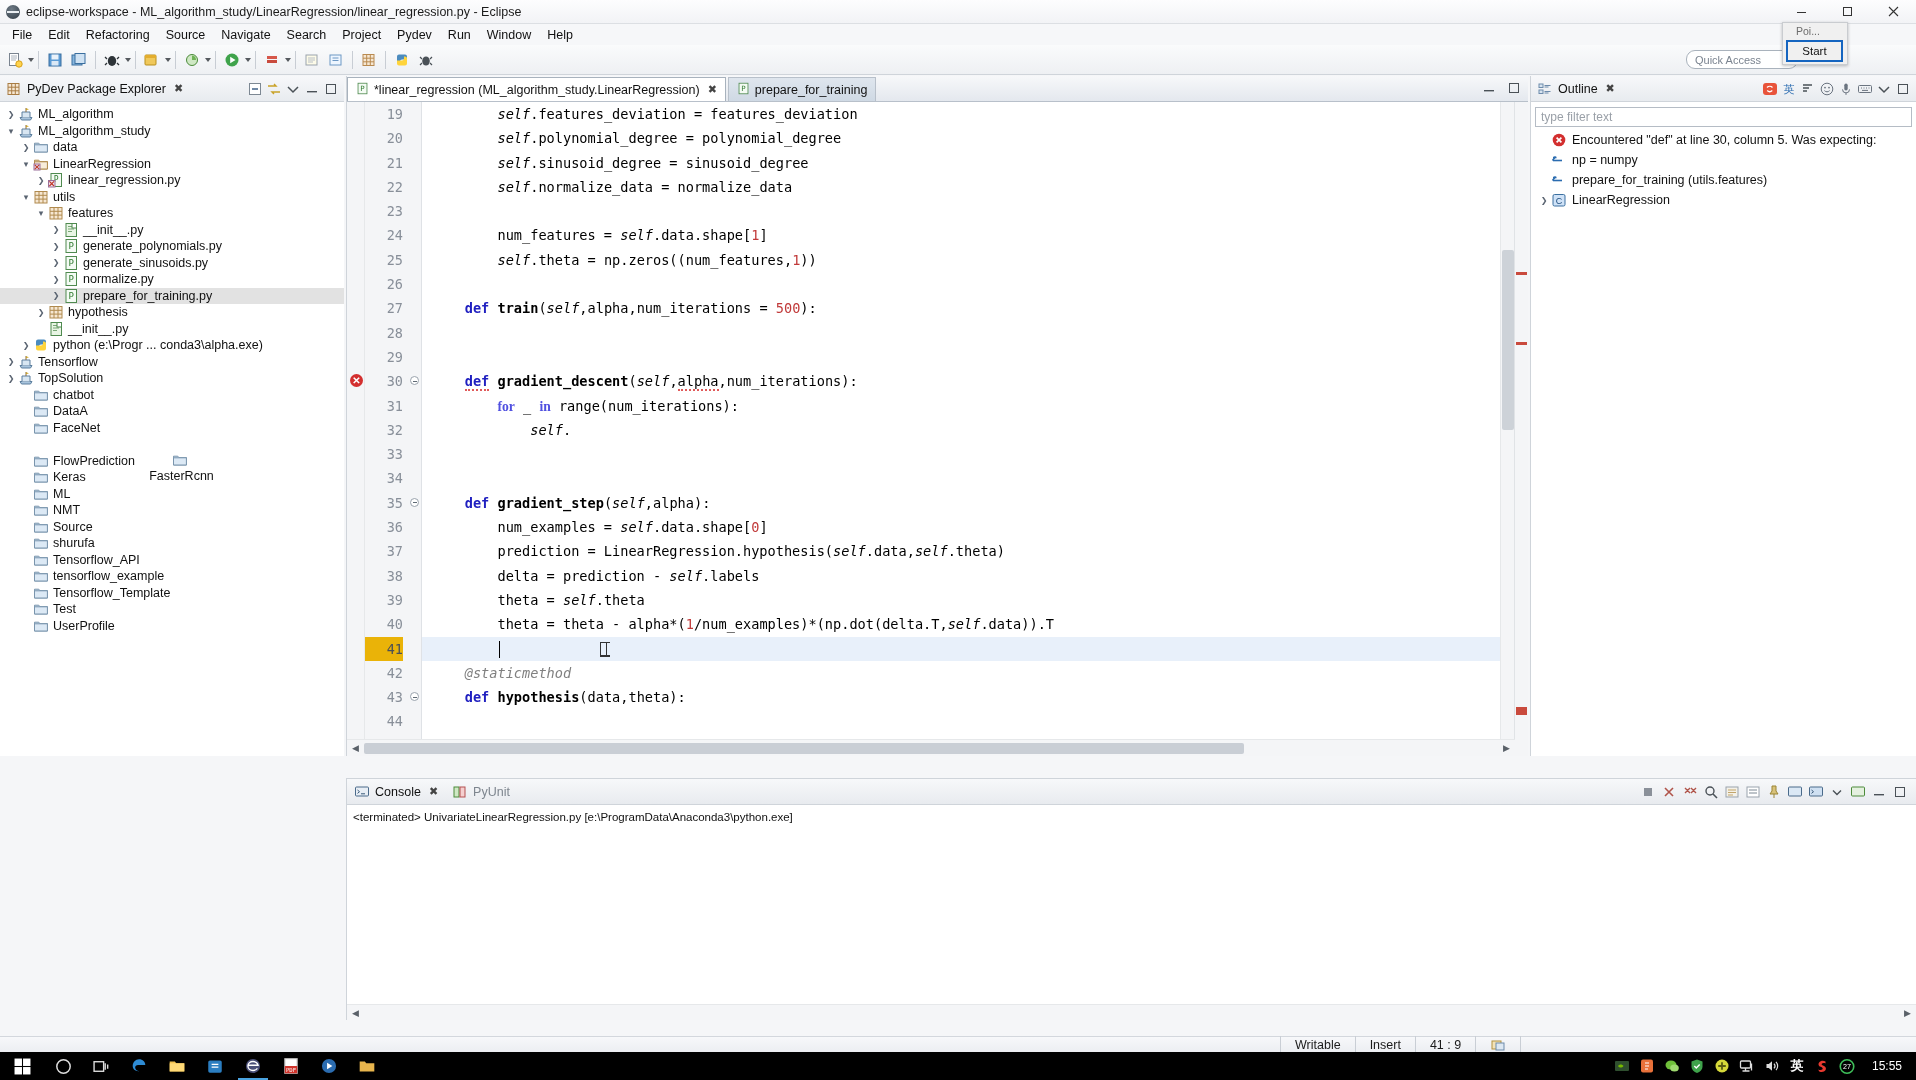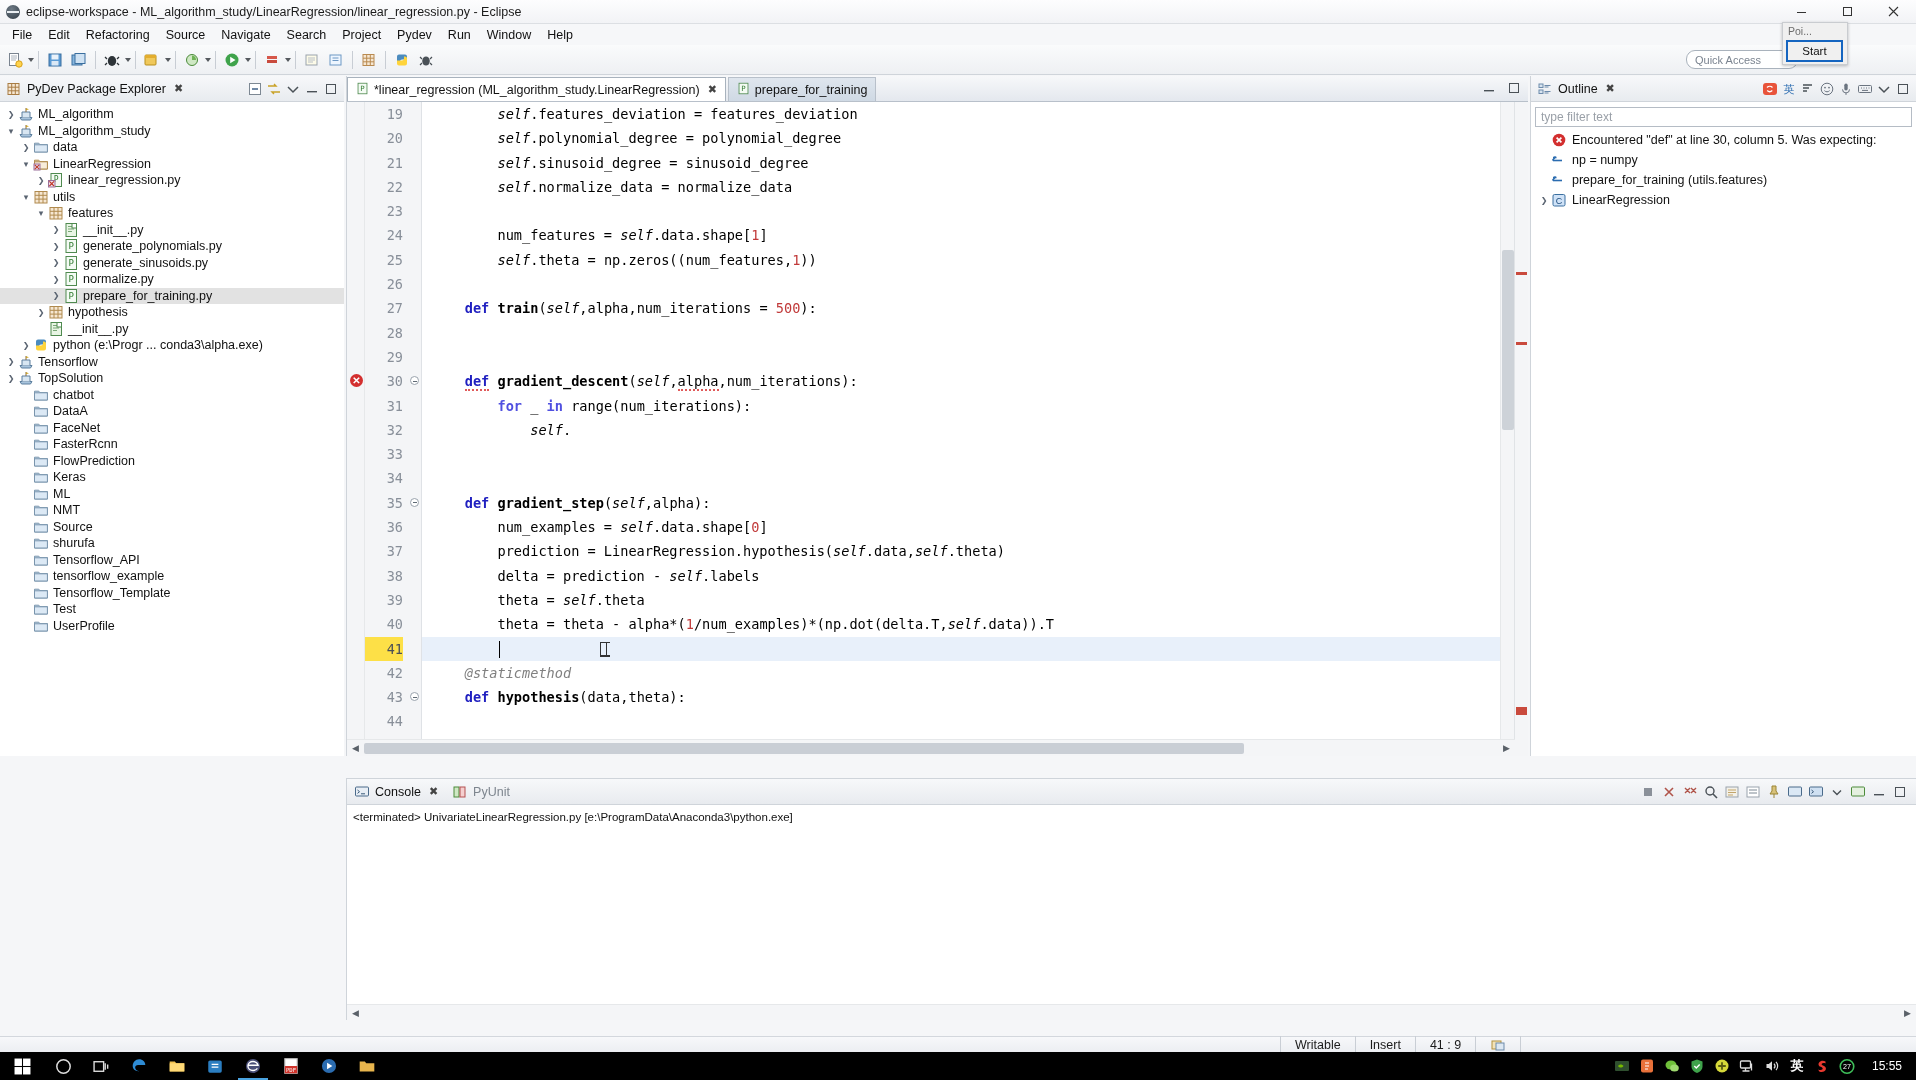--- a/index.html
+++ b/index.html
@@ -85,21 +85,21 @@
   }
 
   
   .popup {
     position: absolute; right: 68px; top: 22px;
     width: 66px; height: 43px;
     background: #f0f0f0; border: 1px solid #c9ccd0;
     z-index: 60; box-shadow: 0 1px 3px rgba(0,0,0,.25);
   }
   .popup-title {
-    font-size: 10.5px; color: #6c6c6c; padding: 2px 0 0 5px;
+    font-size: 10.5px; color: #6c6c6c; padding: 2px 0 0 13px;
   }
   .popup-start {
     position: absolute; left: 3px; top: 17px;
     width: 57px; height: 22px;
     border: 2px solid #1565c0; background: #f0f0f0;
     display: flex; align-items: center; justify-content: center;
     font-size: 11.5px; color: #111;
   }
 
   
@@ -178,24 +178,24 @@
   .codelines {
     flex: 1; position: relative; background: #fff;
     font-family: "DejaVu Sans Mono", monospace; font-size: 13.6px;
     overflow: hidden;
   }
   .ln {
     height: 24.3px; line-height: 24.3px; white-space: pre;
     padding-left: 10px; color: #000;
   }
   .gl { height: 24.3px; line-height: 24.3px; }
-  .gl.cur { background: #fde047; color: #4a4f57; }
+  .gl.cur { background: #eab308; color: #4a4f57; }
   .ln.cur { background: #e8f0fa; }
   .kw { color: #2020c0; font-weight: bold; }
-  .kw2 { color: #5050e0; font-weight: bold; }
+  .kw2 { color: #5050e0; font-weight: bold; font-family: Liberation Serif, serif; }
   .self { color: #000; font-style: italic; }
   .num { color: #c13a3a; }
   .deco { color: #808080; font-style: italic; }
   .fn { font-weight: bold; color:#000; }
   .sq { border-bottom: 2px dotted #e05a5a; }
 
   .errmark {
     position: absolute; left: 3px; width: 13px; height: 13px; border-radius: 50%;
     background: #d32f2f; color: #fff; font-size: 10px; font-weight: bold;
     display: flex; align-items: center; justify-content: center;
@@ -663,21 +663,21 @@
           <span class="tlabel">DataA</span>
         </div>
         <div class="trow" style="padding-left: 19px;">
           <span class="arrow none"></span>
           <svg viewBox="0 0 16 16" class="ico ticon">
             <path d="M1.5 4.2h4.3l1.1 1.4h7.6v7.4H1.5z" fill="#c9ddf0" stroke="#7a95ad"></path>
             <path d="M1.5 5.8h12.9v7.2H1.5z" fill="#dce9f5" stroke="#7a95ad"></path>
           </svg>
           <span class="tlabel">FaceNet</span>
         </div>
-        <div class="trow" style="padding-left: 19px;">
+        <div class="trow" style="padding-left: 19px; flex-direction: column;">
           <span class="arrow none"></span>
           <svg viewBox="0 0 16 16" class="ico ticon">
             <path d="M1.5 4.2h4.3l1.1 1.4h7.6v7.4H1.5z" fill="#c9ddf0" stroke="#7a95ad"></path>
             <path d="M1.5 5.8h12.9v7.2H1.5z" fill="#dce9f5" stroke="#7a95ad"></path>
           </svg>
           <span class="tlabel">FasterRcnn</span>
         </div>
         <div class="trow" style="padding-left: 19px;">
           <span class="arrow none"></span>
           <svg viewBox="0 0 16 16" class="ico ticon">

